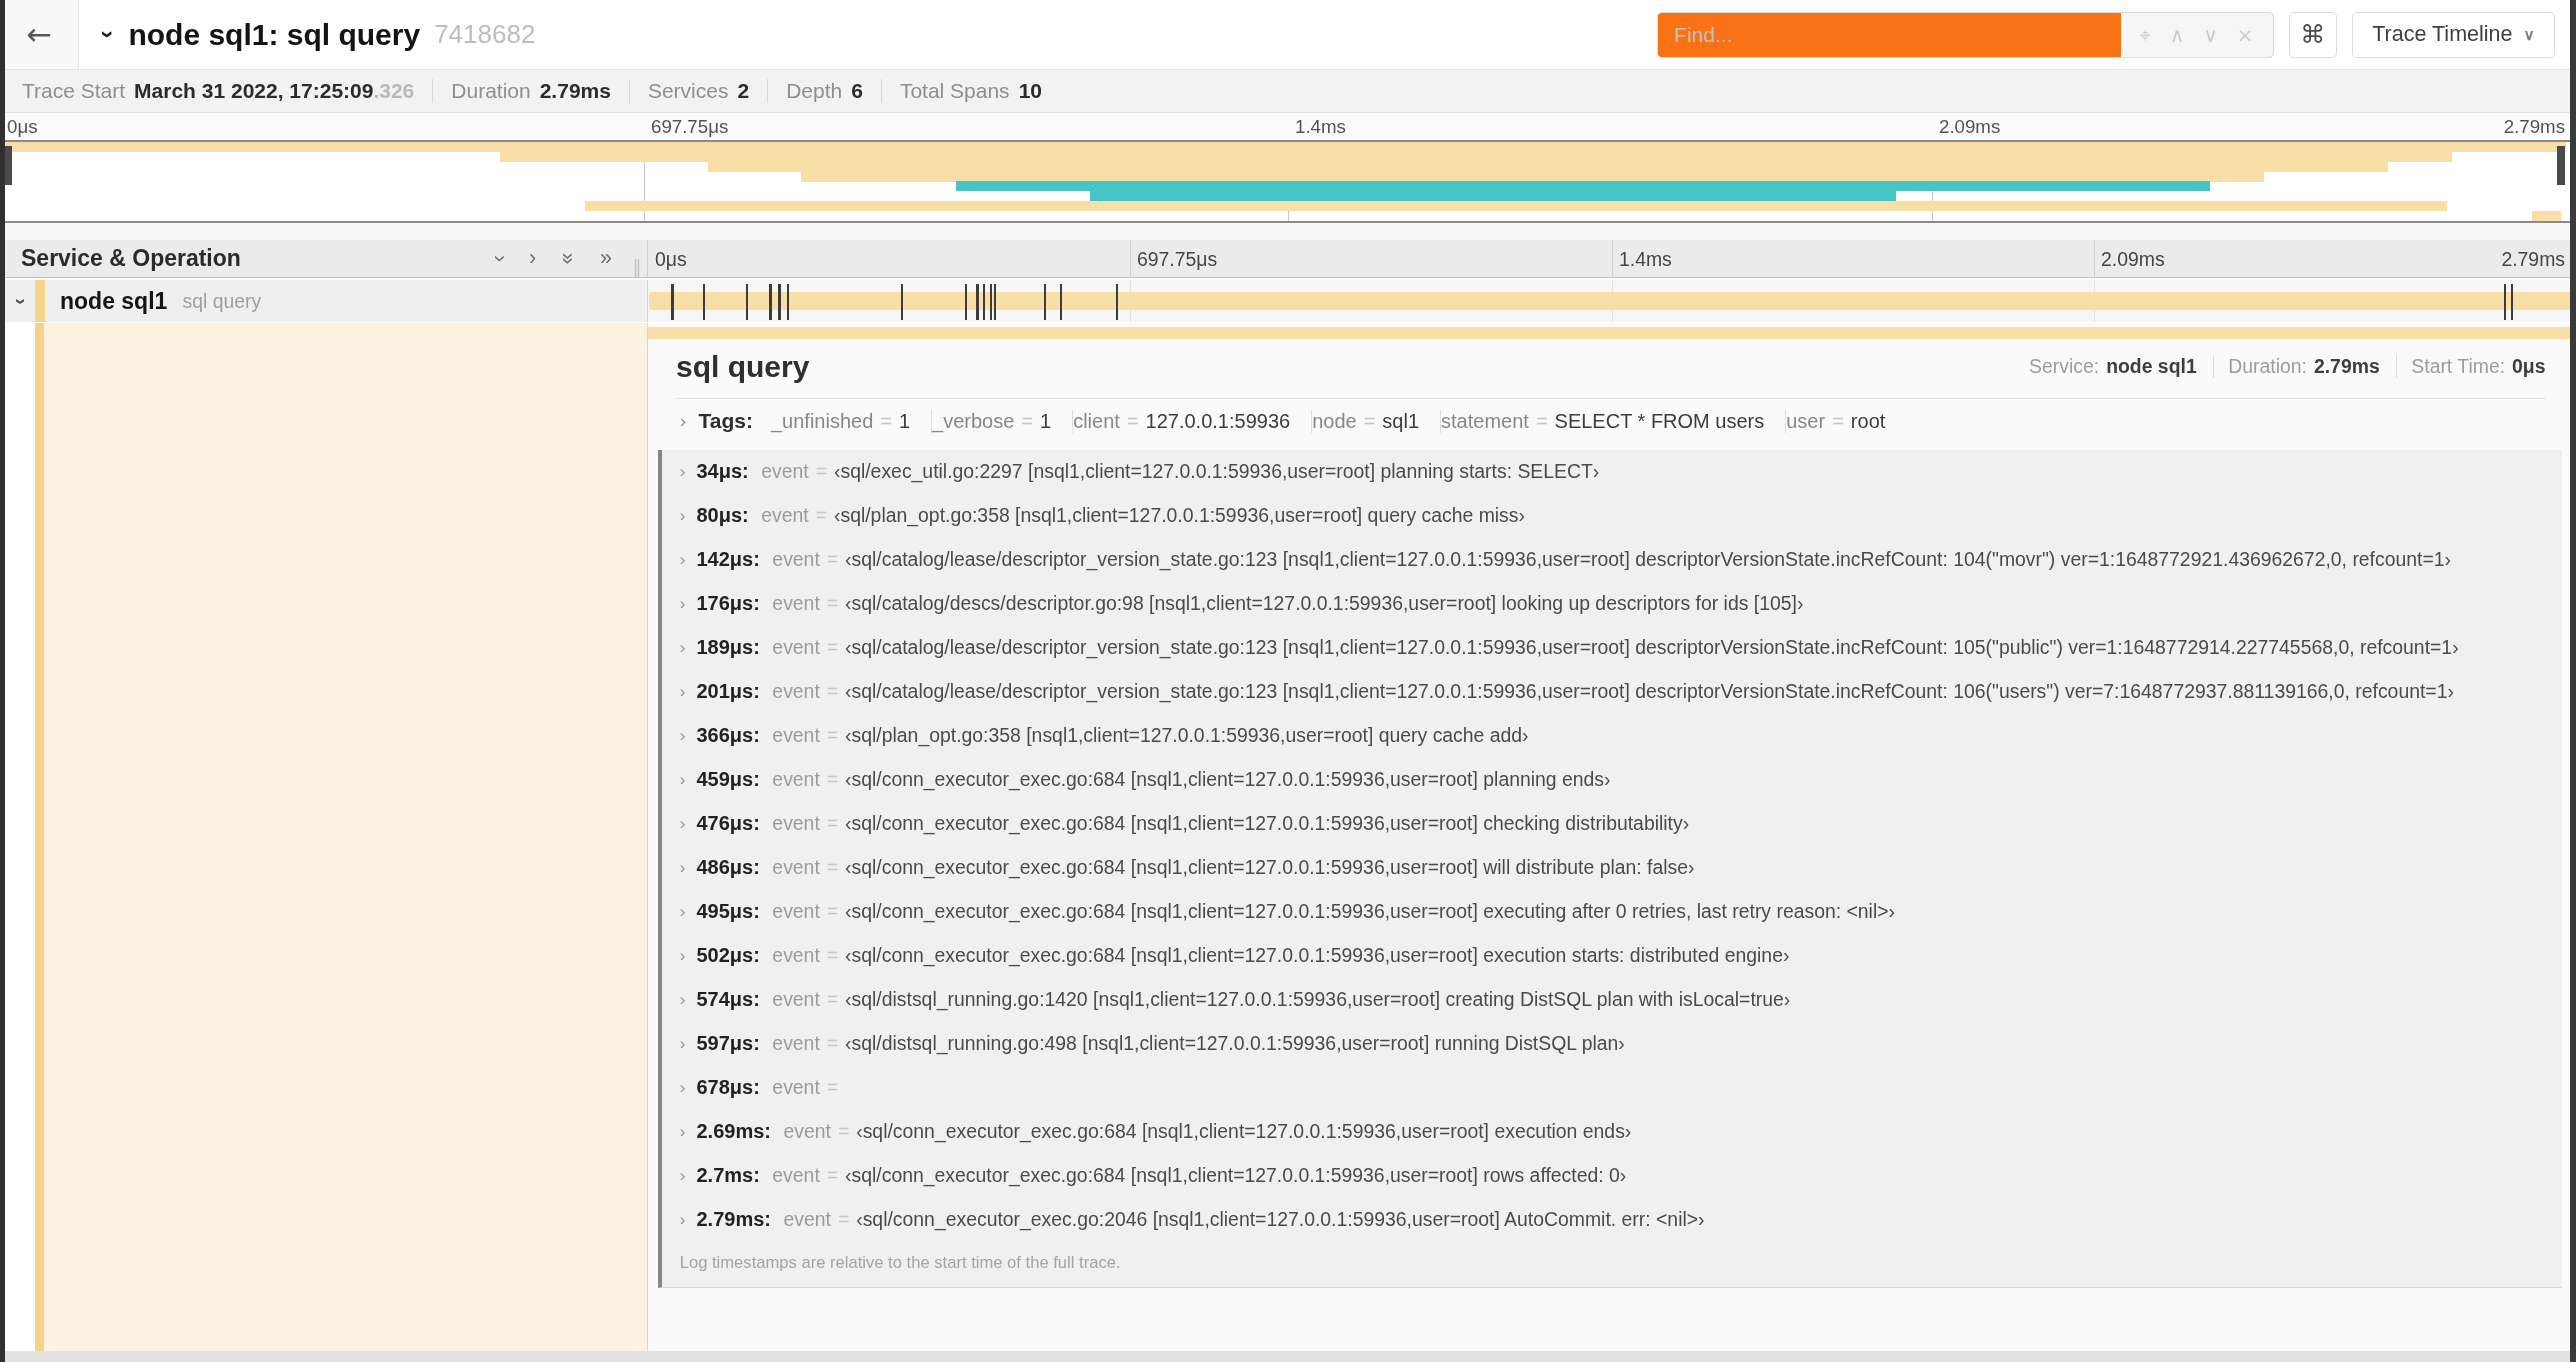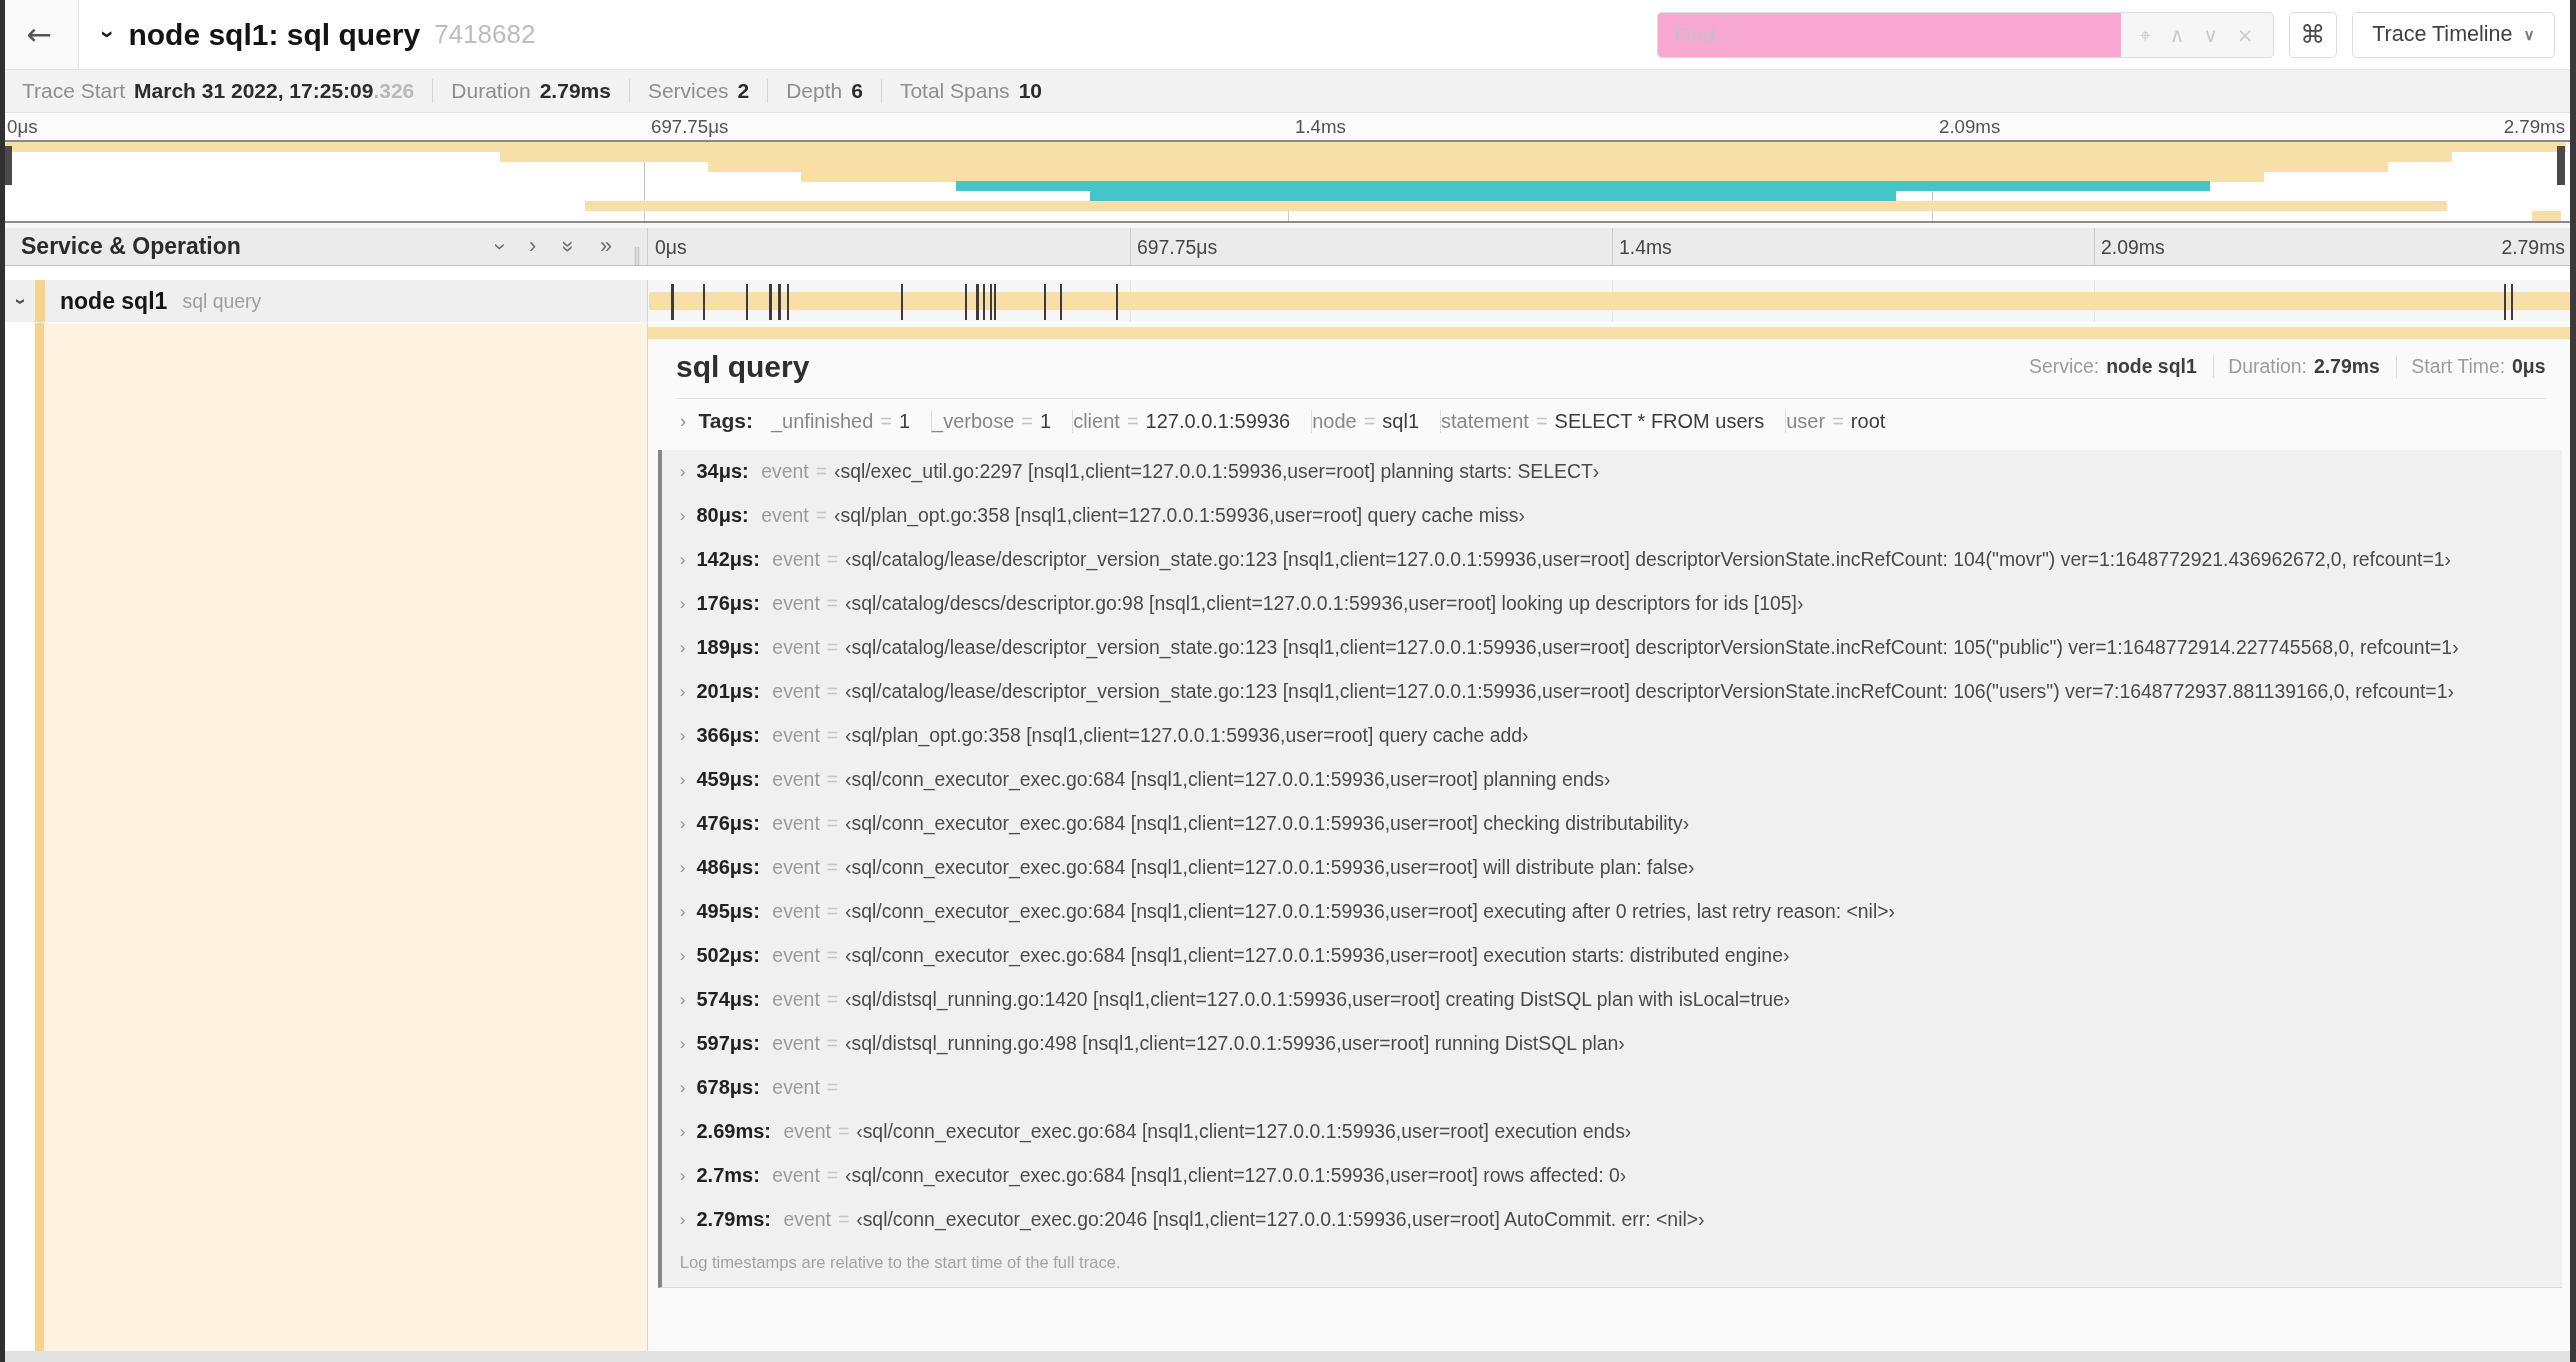--- a/index.html
+++ b/index.html
@@ -11,21 +11,21 @@
 
   
   .app-header{position:absolute;left:0;top:0;right:0;height:69px;background:#fff;border-bottom:0.7px solid #e4e4e4;display:flex;align-items:center;z-index:5;}
   .back-cell{width:78px;height:100%;background:#f9f9f9;border-right:0.7px solid #e7e7e7;display:flex;align-items:center;justify-content:center;cursor:pointer;}
   .back-arrow{font-size:30.5px;color:#565656;font-family:"DejaVu Sans",sans-serif;}
   .title-chevron{margin-left:25px;font-size:23.5px;color:#1d1d1d;font-weight:bold;display:inline-block;}
   .rot90{display:inline-block;transform:rotate(90deg);}
   .trace-title{margin-left:16.6px;font-size:30px;font-weight:bold;color:#141414;white-space:nowrap;}
   .trace-id{margin-left:14px;font-size:26px;color:#bdbdbd;}
   .header-right{margin-left:auto;display:flex;align-items:center;margin-right:21px;gap:15.2px;}
-  .find-box{width:615px;height:44px;border:0.7px solid #dcdcdc;border-radius:4.8px;background:#f9a8d4;display:flex;align-items:stretch;overflow:hidden;}
+  .find-box{width:615px;height:44px;border:0.7px solid #dcdcdc;border-radius:4.8px;background:#f97316;display:flex;align-items:stretch;overflow:hidden;}
   .find-input{flex:1;border:none;outline:none;font-size:21px;color:#444;padding:0 16.6px;background:transparent;font-family:inherit;}
   .find-input::placeholder{color:#c3c3c3;}
   .find-icons{width:152px;background:#f6f6f6;display:flex;align-items:center;justify-content:space-evenly;color:#cbcbcb;font-size:20px;font-family:"DejaVu Sans",sans-serif;}
   .find-icons span{cursor:default;}
   .sq-btn{width:46px;height:44px;border:0.7px solid #dcdcdc;border-radius:4.8px;background:#fff;display:flex;align-items:center;justify-content:center;font-size:25px;color:#4c4c4c;font-family:"DejaVu Sans",sans-serif;cursor:pointer;}
   .tt-btn{height:44px;border:0.7px solid #dcdcdc;border-radius:4.8px;background:#fff;display:flex;align-items:center;padding:0 19.4px;font-size:21.5px;color:#3f3f3f;gap:11px;cursor:pointer;}
   .tt-caret{font-size:15.2px;color:#7c7c7c;font-weight:bold;}
 
   
   .trace-info{position:absolute;top:70px;height:42px;left:0;right:0;background:#f2f2f2;border-bottom:0.7px solid #e2e2e2;display:flex;align-items:center;padding-left:22px;font-size:21px;z-index:4;}
@@ -40,21 +40,21 @@
   .time-label{position:absolute;top:50%;transform:translateY(-50%);font-size:18.7px;color:#525252;white-space:nowrap;}
   .mini-canvas{position:absolute;top:140px;height:79px;left:0;right:0;background:#fff;border-top:2.1px solid #8a8a8a;border-bottom:2.1px solid #8a8a8a;z-index:3;}
   .gridline{position:absolute;top:0;bottom:0;width:1.4px;background:#c9c9c9;}
   .mini-span{position:absolute;}
   .mini-handle{position:absolute;width:8.3px;height:39px;top:3.5px;background:#4a4a4a;cursor:ew-resize;z-index:5;}
   .mini-handle.hl{left:4.2px;}
   .mini-handle.hr{right:11px;}
   .band-gap{position:absolute;top:221px;height:18.7px;left:0;right:0;background:#f7f7f7;}
 
   
-  .tl-header{position:absolute;top:228px;height:37px;left:0;right:0;border-bottom:1.4px solid #c2c2c2;display:flex;z-index:3;}
+  .tl-header{position:absolute;top:240px;height:37px;left:0;right:0;border-bottom:1.4px solid #c2c2c2;display:flex;z-index:3;}
   .tlh-left{width:647px;min-width:647px;background:#ebebeb;border-right:0.7px solid #cfcfcf;position:relative;display:flex;align-items:center;}
   .tlh-title{margin-left:21px;font-size:23px;font-weight:bold;color:#2b2b2b;}
   .tlh-icons{position:absolute;right:35px;top:0;bottom:0;display:flex;align-items:center;gap:26px;color:#6d6d6d;font-size:21.5px;}
   .tlh-icons span{cursor:pointer;}
   .grip{position:absolute;right:5.5px;bottom:0px;color:#c2c2c2;font-size:18px;cursor:col-resize;font-family:"DejaVu Sans",sans-serif;}
   .tlh-ruler{flex:1;background:#ebebeb;position:relative;}
   .tlh-ruler .gridline{background:#cfcfcf;}
   .tlh-ruler .time-label{color:#454545;font-size:19.4px;}
 
   

